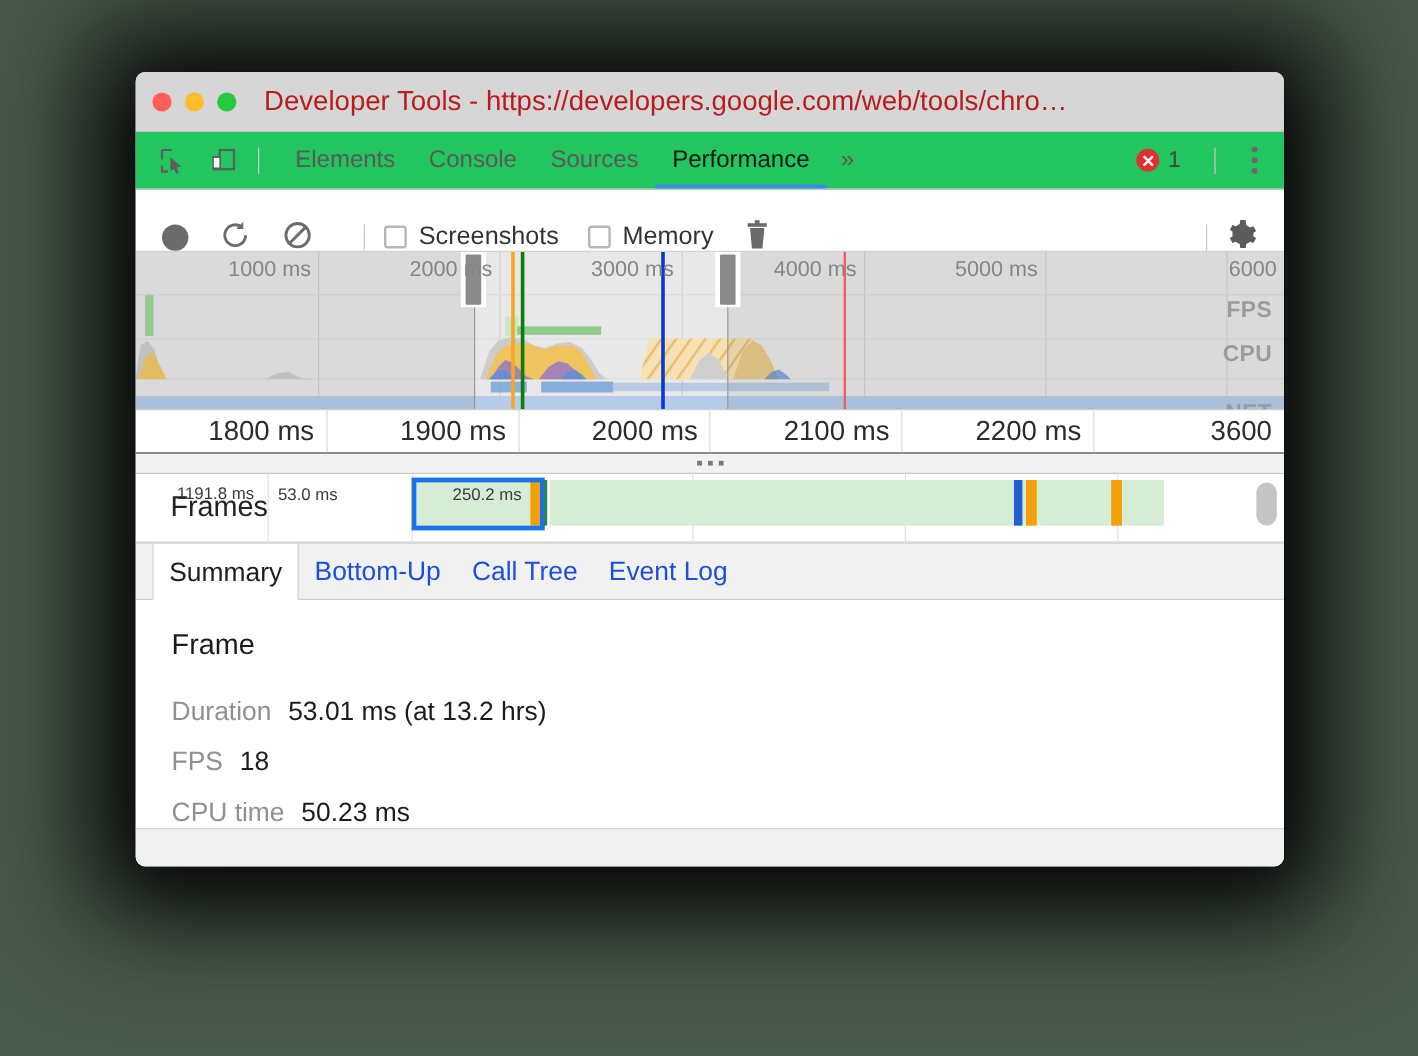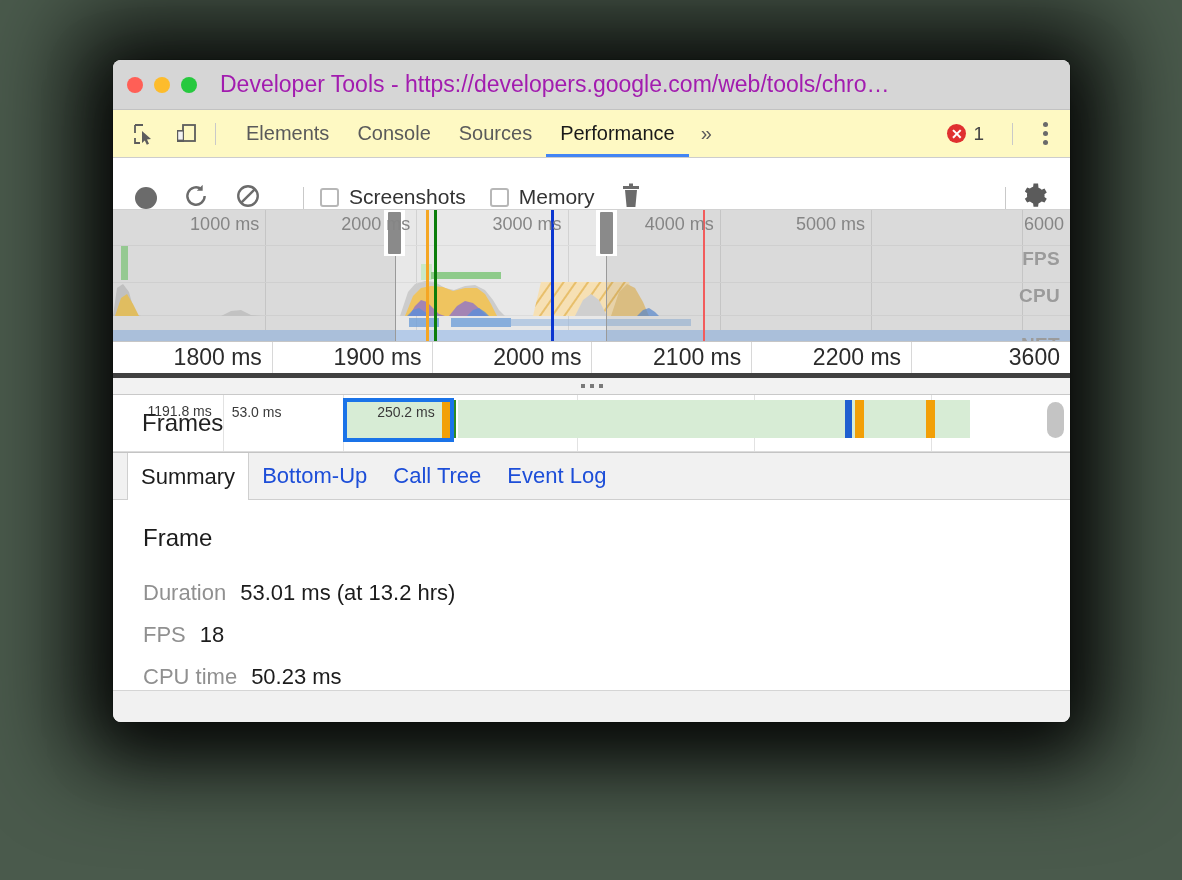--- a/index.html
+++ b/index.html
@@ -36,30 +36,30 @@
     flex: 0 0 auto;
   }
   .lights { display: flex; gap: 11px; align-items: center; }
   .light { width: 16px; height: 16px; border-radius: 50%; }
   .light.red { background: #ff5f56; }
   .light.yellow { background: #fdbc2c; }
   .light.green { background: #27c93f; }
   .title-text {
     margin-left: 23px;
     font-size: 23px;
-    color: #a21caf;
+    color: #b91c1c;
     white-space: nowrap;
     overflow: hidden;
     text-overflow: ellipsis;
   }
 
   
   .tabstrip {
     height: 48px;
-    background: #fef9c3;
+    background: #22c55e;
     border-bottom: 1px solid #cdcdcd;
     display: flex;
     align-items: center;
     padding: 0 10px 0 18px;
     flex: 0 0 auto;
     position: relative;
   }
   .ticon { width: 26px; height: 26px; display: flex; align-items: center; justify-content: center; }
   .ticon + .ticon { margin-left: 16px; }
   .vsep { width: 1px; height: 22px; background: #c9c9c9; margin: 0 16px; }
@@ -140,21 +140,21 @@
     position: absolute; top: 2px; width: 13px; height: 42px;
     background: #8a8a8a; border-radius: 1px;
   }
   .ov-hbg { position: absolute; top: 0; width: 21px; height: 46px; background: #fff; }
   .ov-vline { position: absolute; top: 0; bottom: 0; width: 3px; }
 
   
   .ruler {
     height: 36px;
     background: #fff;
-    border-bottom: 5px solid #404040;
+    border-bottom: 1px solid #404040;
     position: relative;
     flex: 0 0 auto;
   }
   .ru-cell {
     position: absolute; top: 0; bottom: 0;
     border-right: 1px solid #d8d8d8;
     display: flex; align-items: center; justify-content: flex-end;
     padding-right: 10px;
     font-size: 23px; color: #2b2b2b;
   }

